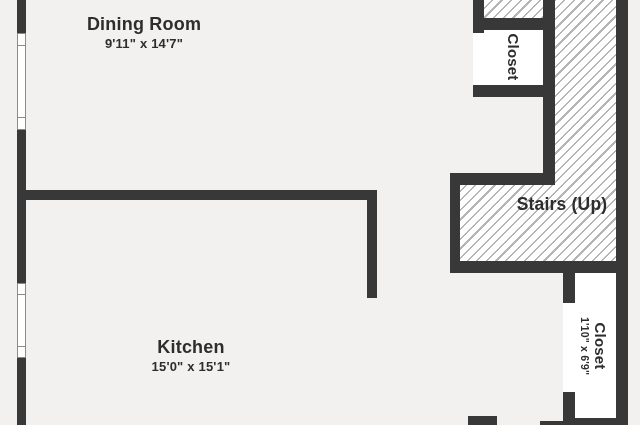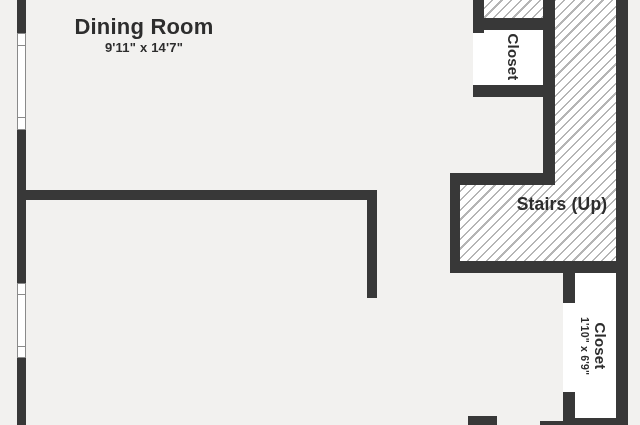--- a/index.html
+++ b/index.html
@@ -15,21 +15,21 @@
   .hatch{
     position:absolute;
     background-color:var(--room_fill,#ffffff);
     background-image:repeating-linear-gradient(135deg,
       transparent 0, transparent 5.2px,
       var(--hatch_line,#b5b5b5) 5.2px, var(--hatch_line,#b5b5b5) 6.8px);
   }
   .window{position:absolute;background:#ffffff;border:1px solid var(--window_frame,#8a8a8a);box-sizing:border-box;}
   .window .cap{position:absolute;left:0;right:0;height:0;border-top:1px solid var(--window_frame,#8a8a8a);}
   .label{position:absolute;text-align:center;line-height:1.15;}
-  .label .title{font-weight:700;font-size:22px;letter-spacing:.2px;display:block;}
+  .label .title{font-weight:700;font-size:18px;letter-spacing:.2px;display:block;}
   .label .dims{font-weight:700;font-size:13px;letter-spacing:.2px;display:block;margin-top:2px;}
   .label.small .title{font-size:15px;}
   .label.small .dims{font-size:10.5px;margin-top:1px;}
   .rot{transform:translate(-50%,-50%) rotate(90deg);white-space:nowrap;}
 </style>
 </head>
 <body>
 
 <div id="plan">
 
@@ -69,20 +69,24 @@
   <div class="window" style="left:17px;top:283px;width:9px;height:75px;">
     <div class="cap" style="top:10px;"></div>
     <div class="cap" style="bottom:10px;"></div>
   </div>
 
   <div class="label" style="left:44px;top:14px;width:200px;">
     <span class="title">Dining Room</span>
     <span class="dims">9'11" x 14'7"</span>
   </div>
 
+  <div class="label" style="left:91px;top:337px;width:200px;">
+    <span class="title">Kitchen</span>
+    <span class="dims">15'0" x 15'1"</span>
+  </div>
 
   <div class="label" style="left:462px;top:194px;width:200px;">
     <span class="title" style="font-size:17.5px;">Stairs (Up)</span>
   </div>
 
   <div class="label small rot" style="left:513px;top:57px;">
     <span class="title">Closet</span>
   </div>
 
   <div class="label small rot" style="left:594px;top:346px;">

